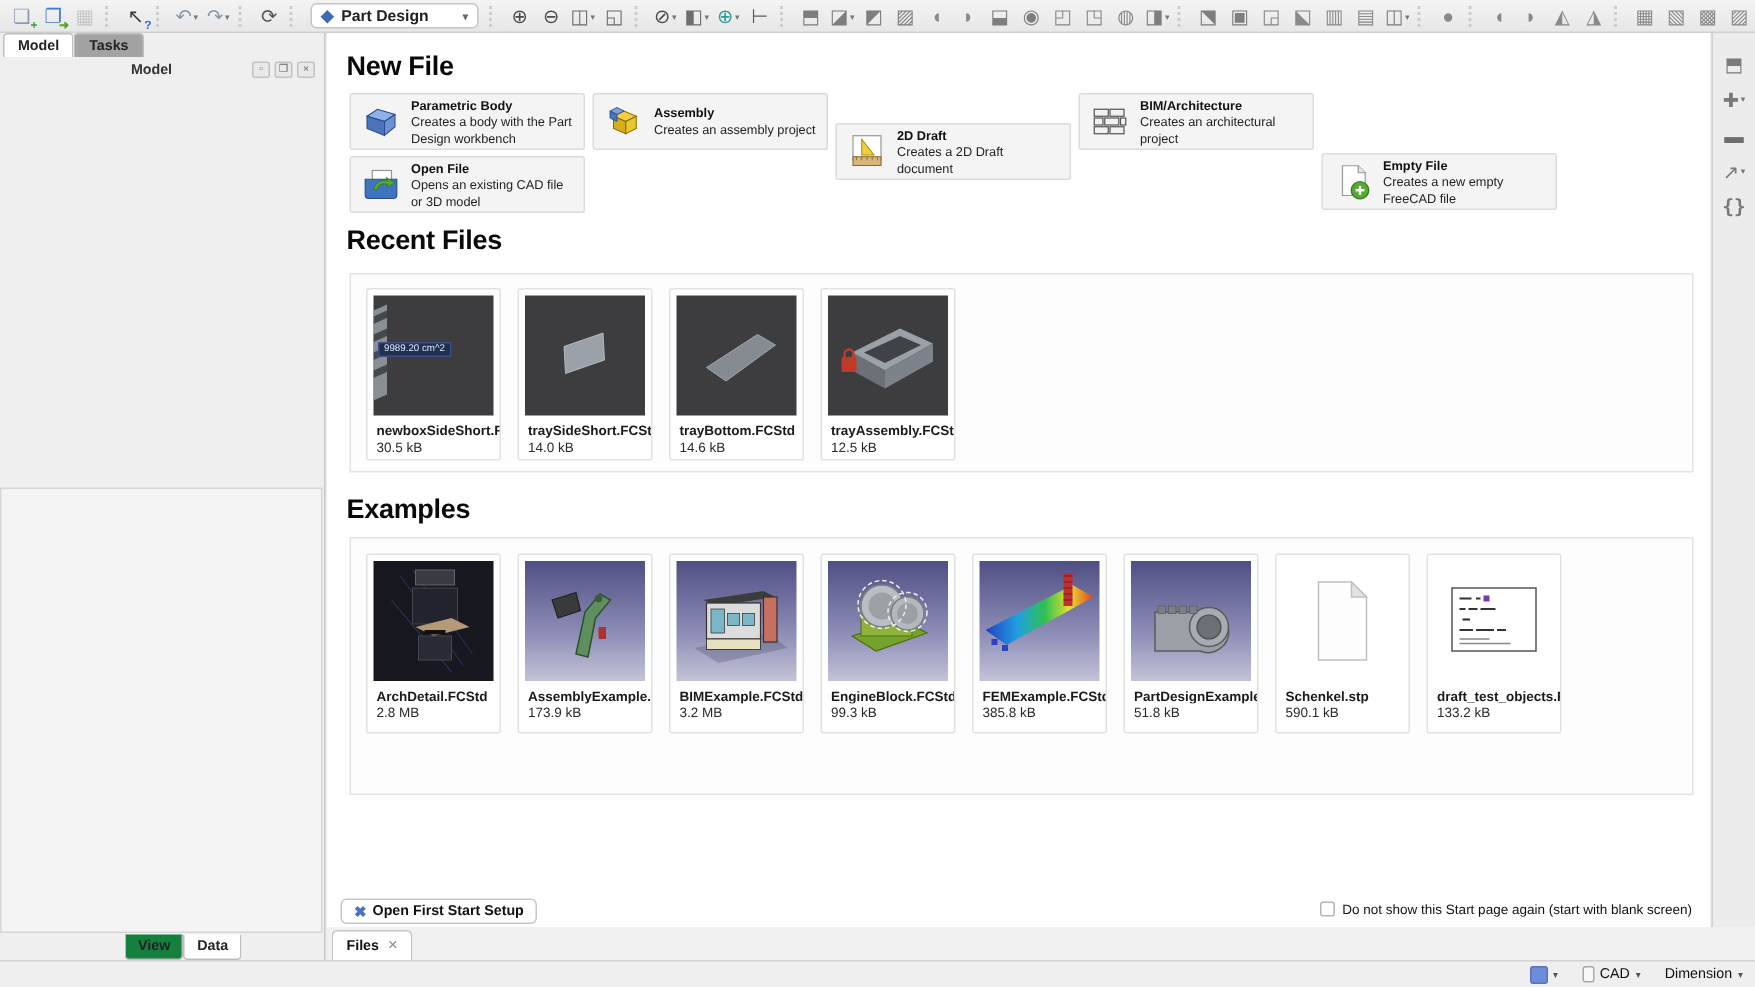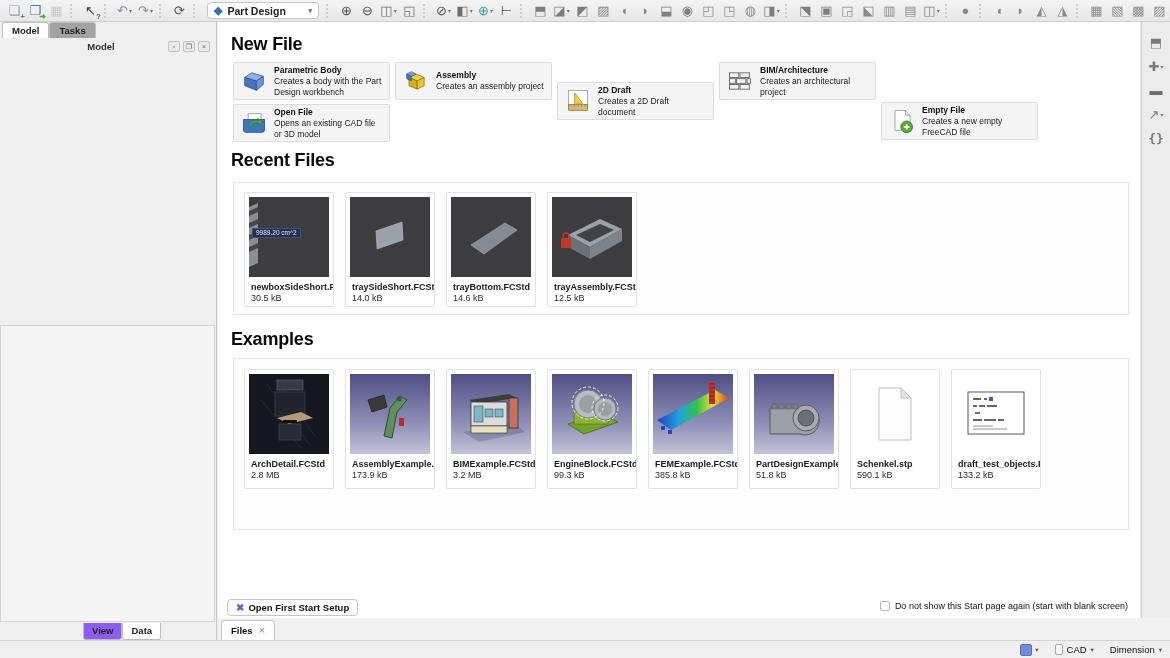--- a/index.html
+++ b/index.html
@@ -42,21 +42,21 @@
     display:flex; align-items:center; }
   .panel-title { flex:1; text-align:center; font-size:9.5px; font-weight:bold; color:#333; padding-left:34px; }
   .panel-btns { display:flex; gap:3px; margin-right:6px; }
   .pbtn { width:12px; height:11px; border:1px solid #c2c2c2; background:#e9e9e9; border-radius:2px;
     font-size:7px; color:#666; display:flex; align-items:center; justify-content:center; line-height:1; }
   .prop-box { position:absolute; top:303px; left:0; right:1px; height:297px;
     background:#f4f4f4; border:1px solid #d6d6d6; }
   .bottom-tabs { position:absolute; bottom:0px; left:83px; display:flex; }
   .btab { font-size:9.5px; font-weight:bold; color:#222; padding:2px 8px 3px;
     border:1px solid #bdbdbd; border-top:none; background:#fff; border-radius:0 0 3px 3px; }
-  .btab.selected { background:#8b5cf6; }
+  .btab.selected { background:#15803d; }
   
   #right-toolbar { position:absolute; top:22px; right:0; width:29px; bottom:18px;
     background:#ececec; border-left:1px solid #d2d2d2; }
   #right-toolbar-icons { display:flex; flex-direction:column; align-items:center; padding-top:8px; }
   #right-toolbar-icons .tbi { margin:3px 0; }
   .mono { font-family:"DejaVu Sans Mono", monospace; font-size:11px; font-weight:bold; }
   
   #main { position:absolute; top:22px; left:218px; right:30px; bottom:40px; background:#fff; overflow:hidden; }
   .h1 { position:absolute; left:13px; font-size:18px; font-weight:bold; color:#0a0a0a; letter-spacing:-.2px; }
   

